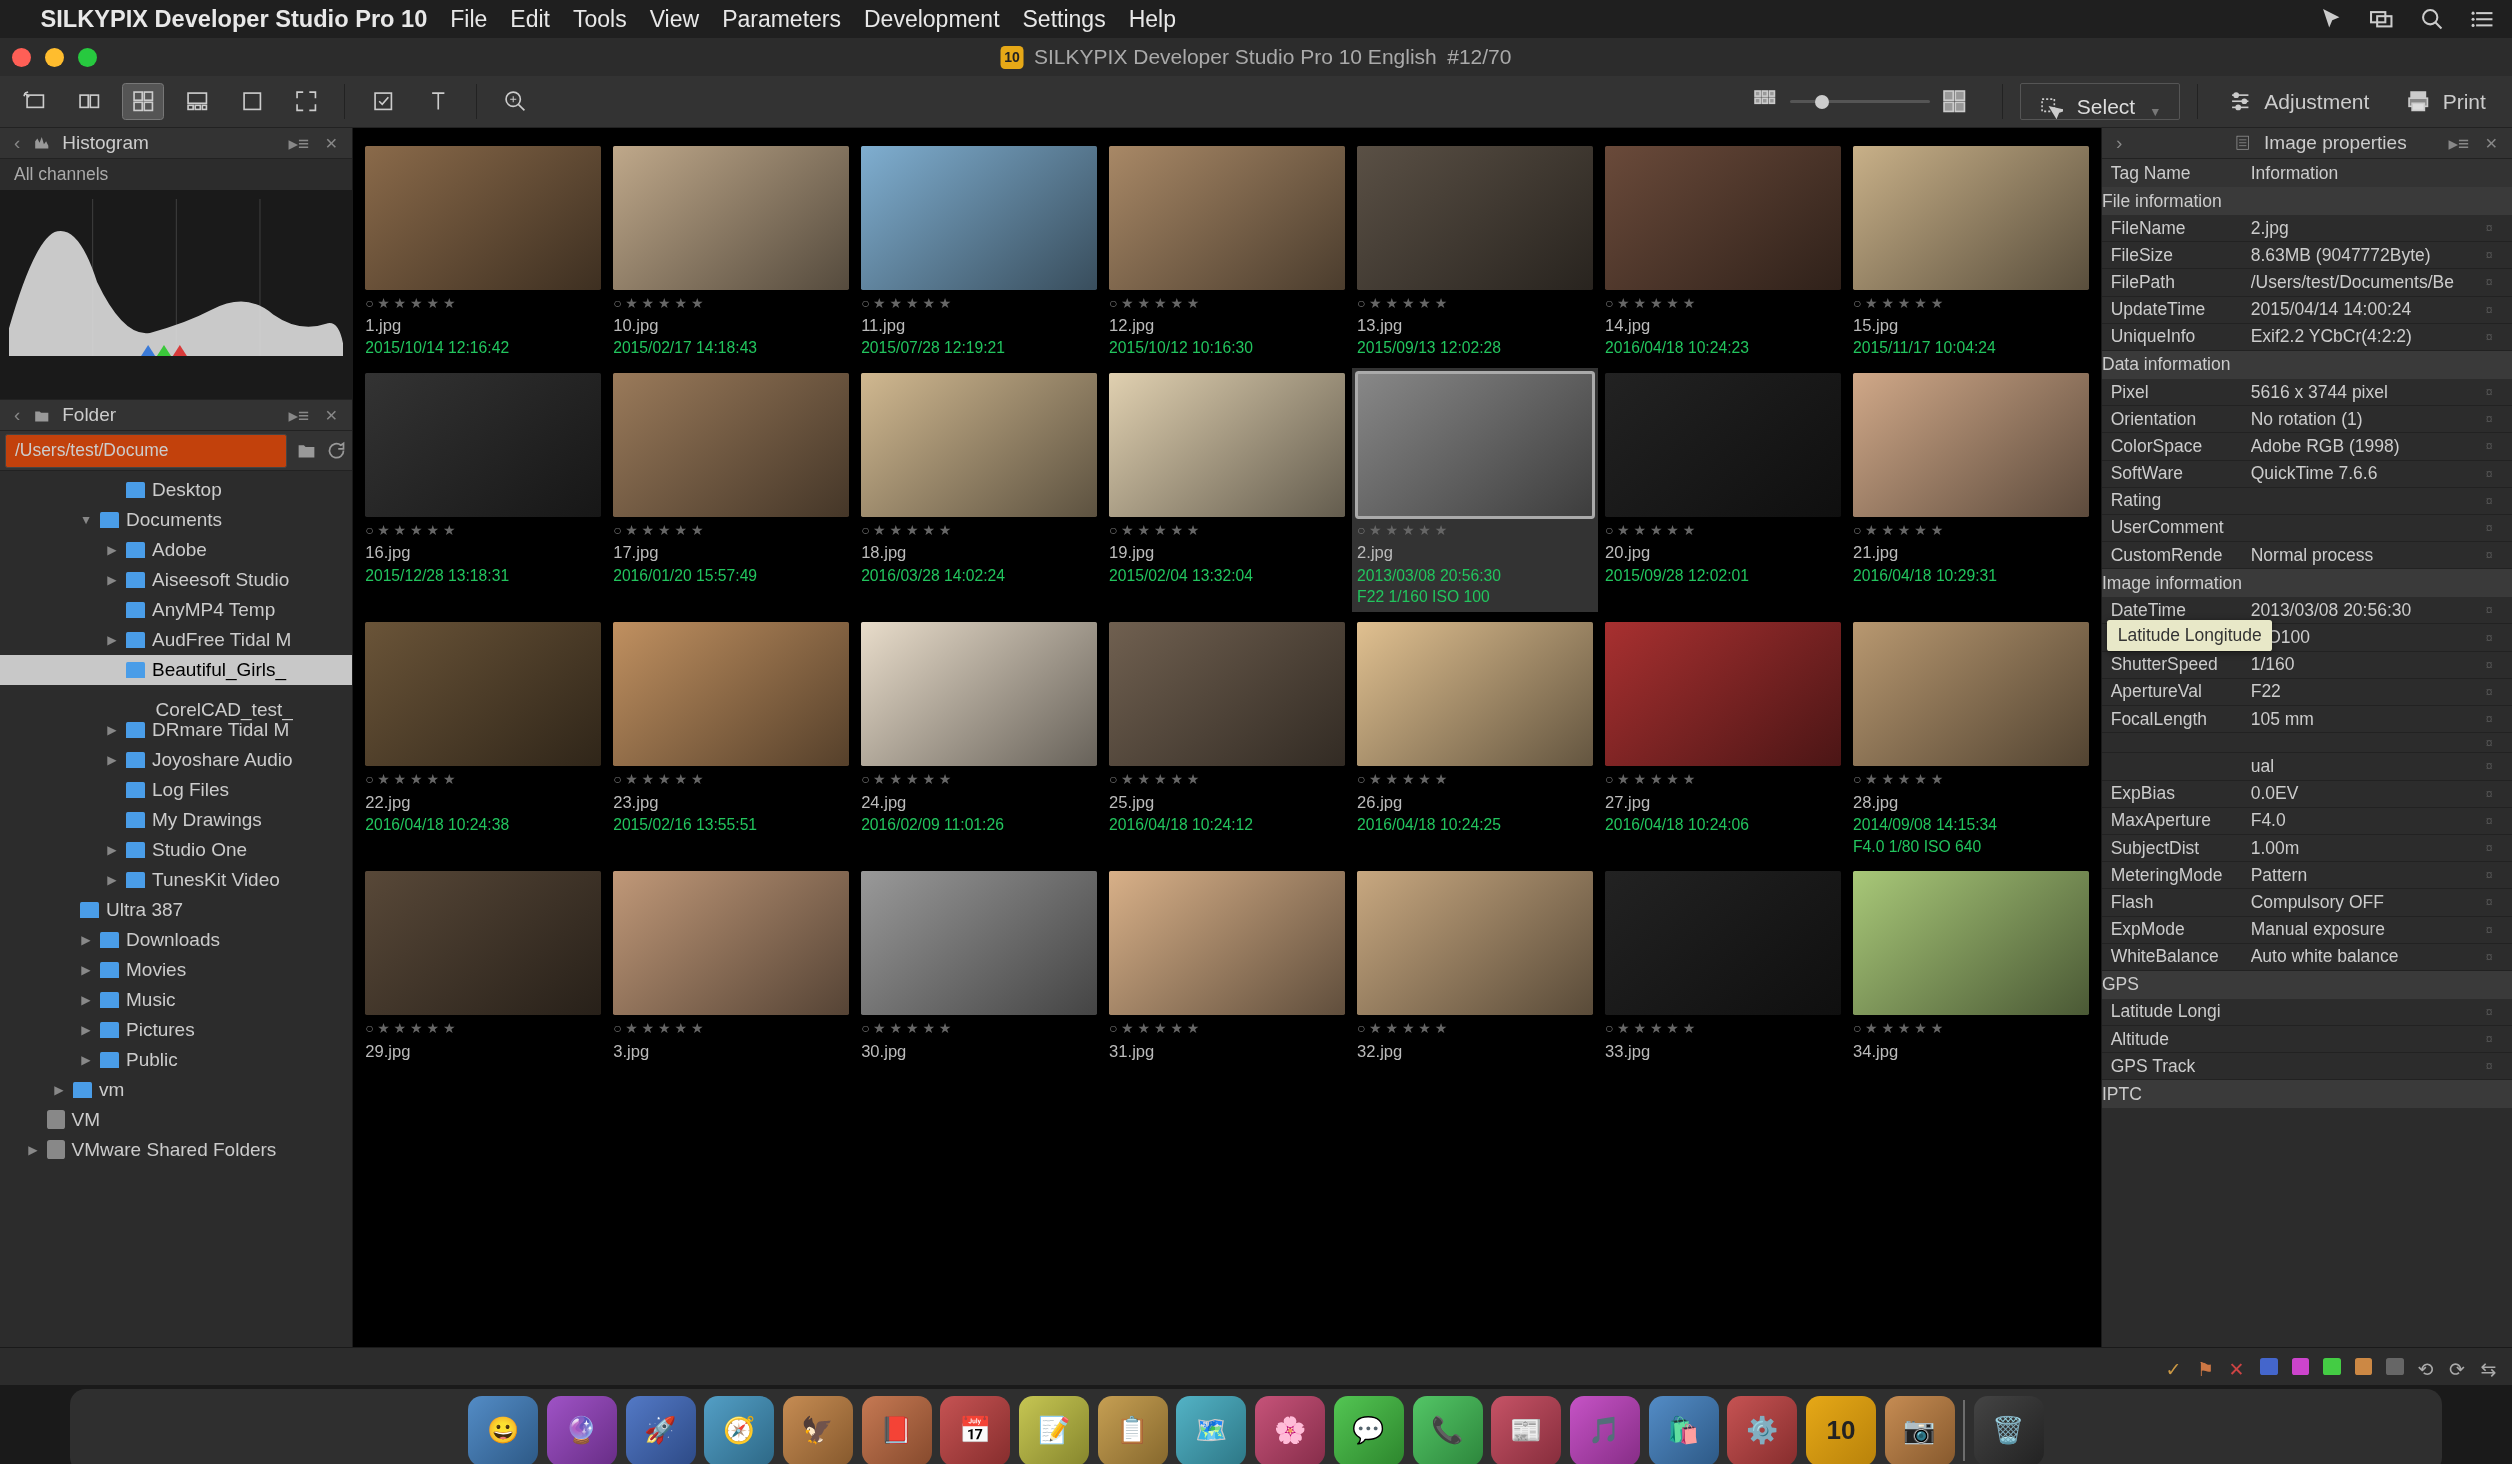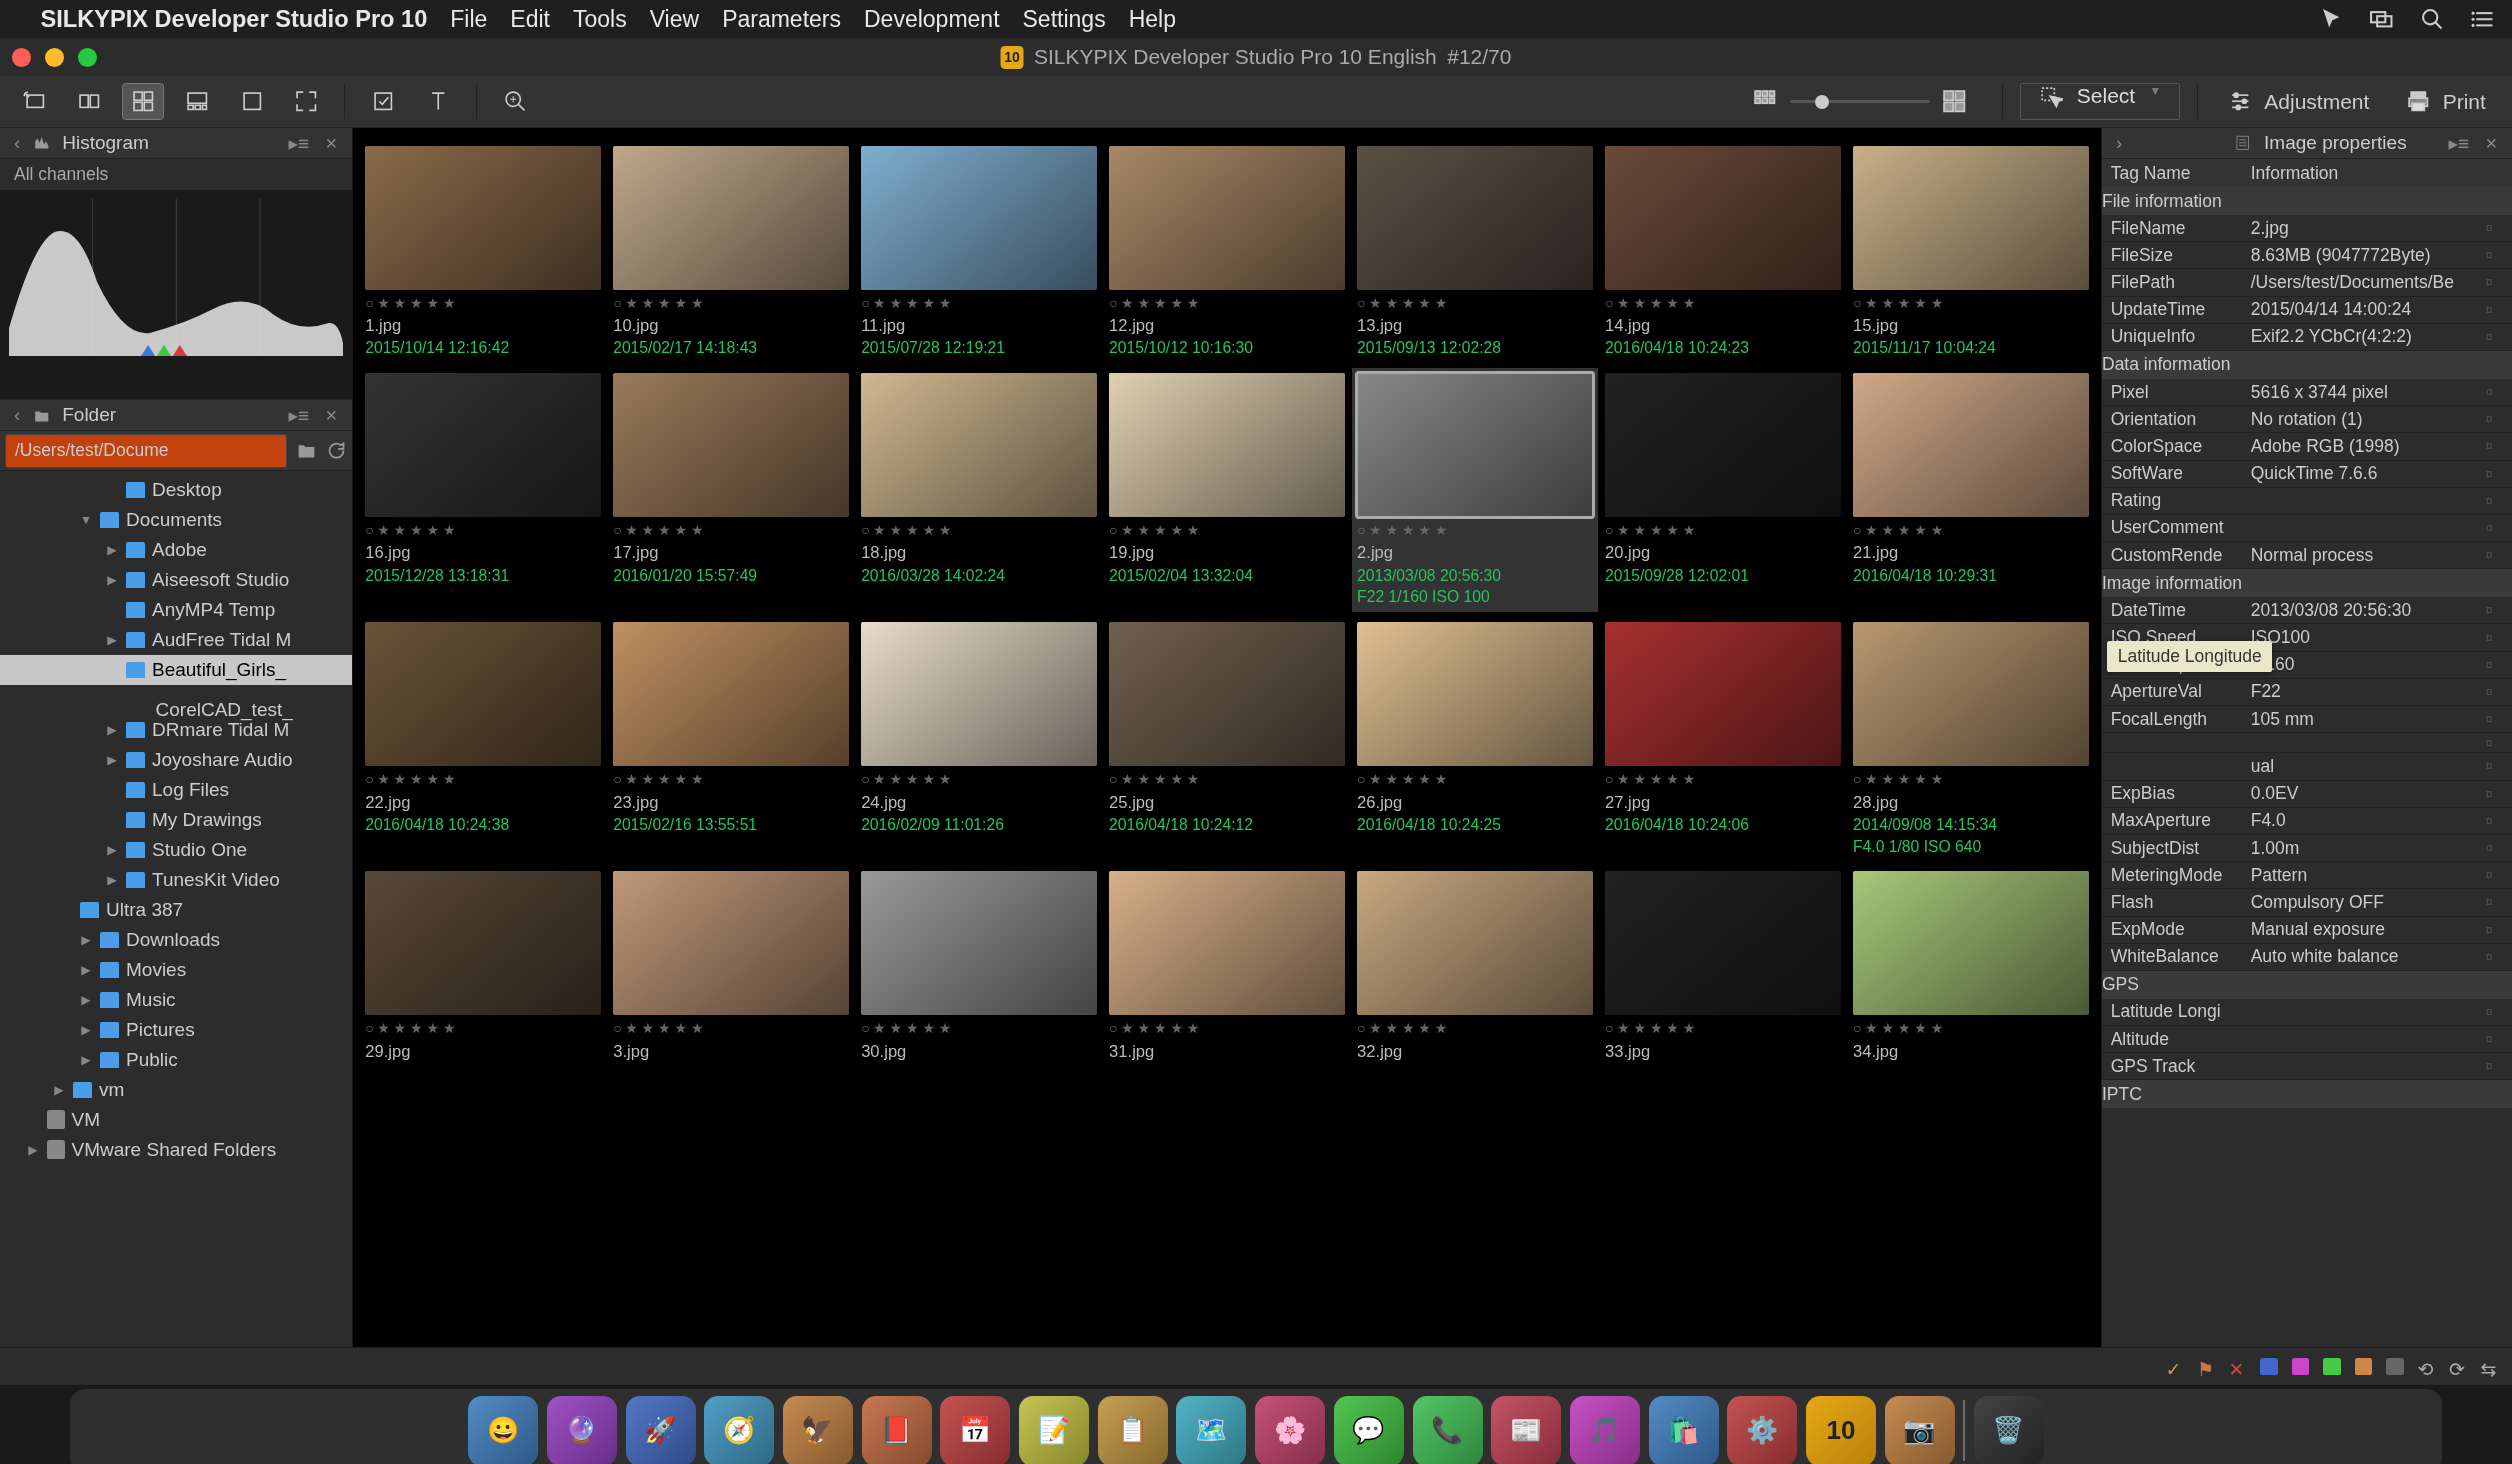--- a/index.html
+++ b/index.html
@@ -16,21 +16,21 @@
 .title-center{position:absolute;left:50%;transform:translateX(-50%);display:flex;align-items:center;gap:10.5px;color:#aaa;font-size:21px}
 .title-center .badge{width:23px;height:23px;background:#e6a817;border-radius:4.4px;display:flex;align-items:center;justify-content:center;color:#222;font-weight:700;font-size:14px}
 .toolbar{height:52px;background:#333;display:flex;align-items:center;padding:0 14px;gap:12.2px;border-bottom:0.9px solid #222}
 .tb-btn{width:42px;height:37px;display:flex;align-items:center;justify-content:center;border-radius:3.5px;color:#ccc}
 .tb-btn.active{background:#555;border:0.9px solid #777}
 .tb-sep{width:0.9px;height:35px;background:#222;margin:0 5.2px}
 .toolbar svg{width:24.5px;height:24.5px;stroke:#ccc;fill:none;stroke-width:1.6}
 .size-slider{display:flex;align-items:center;gap:12.2px;margin-left:auto;margin-right:17.5px}
 .slider-track{width:140px;height:3.5px;background:#555;position:relative;border-radius:1.7px}
 .slider-thumb{position:absolute;left:24.5px;top:-5.2px;width:14px;height:14px;background:#ccc;border-radius:50%}
-.select-btn{display:flex;align-items:flex-start;gap:14px;padding:0 17.5px;height:37px;border:0.9px solid #555;border-radius:2px;background:#333;color:#ddd;font-size:21px}
+.select-btn{display:flex;align-items:flex-end;gap:14px;padding:0 17.5px;height:37px;border:0.9px solid #555;border-radius:2px;background:#333;color:#ddd;font-size:21px}
 .select-btn span.arrow{font-size:12.2px;color:#777}
 .tb-label{display:flex;align-items:center;gap:12.2px;color:#ccc;font-size:21px;padding:0 12.2px}
 .main{display:flex;height:calc(100% - 38px - 38px - 52px - 38px - 79px)}
 .left-col{width:353px;background:#2c2c2c;display:flex;flex-direction:column;border-right:0.9px solid #1a1a1a}
 .panel-header{height:31px;display:flex;align-items:center;padding:0 14px;gap:12.2px;background:#333;font-size:19px;color:#ccc;border-bottom:0.9px solid #222}
 .panel-header .arrow-l{color:#888}
 .panel-header .spacer{flex:1}
 .panel-header svg{width:17.5px;height:17.5px;fill:#999}
 .histogram{height:210px;background:#1a1a1a;position:relative;border-bottom:0.9px solid #222}
 .hist-subtitle{padding:5.2px 14px;color:#aaa;font-size:17.5px;background:#2c2c2c}
@@ -738,21 +738,21 @@
             <span class="v"></span>
             <span class="q">¤</span>
           </div>
           <div class="prop-row">
             <span>GPS Track</span>
             <span class="v"></span>
             <span class="q">¤</span>
           </div>
           <div class="prop-section">IPTC</div>
         </div>
-      <div class="tooltip" style="top:482px;left:5.2px">Latitude Longitude</div>
+      <div class="tooltip" style="top:461px;left:5.2px">Latitude Longitude</div>
     </div>
   </div>
 </div>
 
 <div class="statusbar">
   <div class="sb-right" id="sb-right">
     <span style="color:#cc9944">✓</span>
     <span style="color:#cc7744">⚑</span>
     <span style="color:#cc4444">✕</span>
     <span class="sb-color" style="background:#4466cc"></span>

